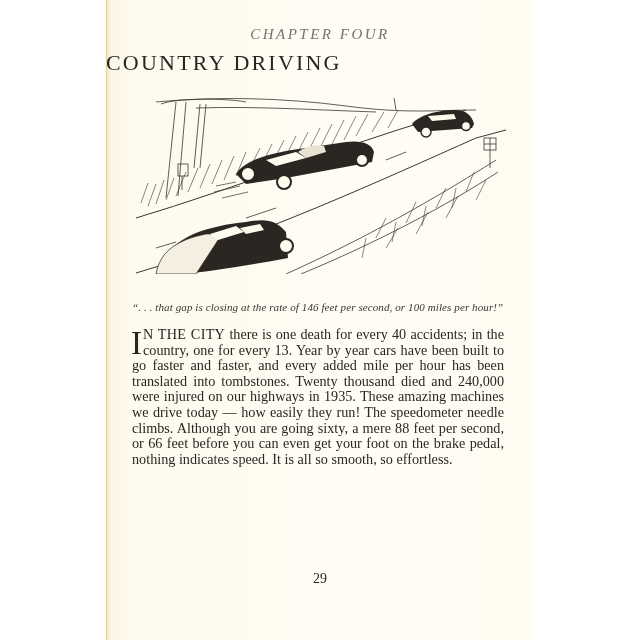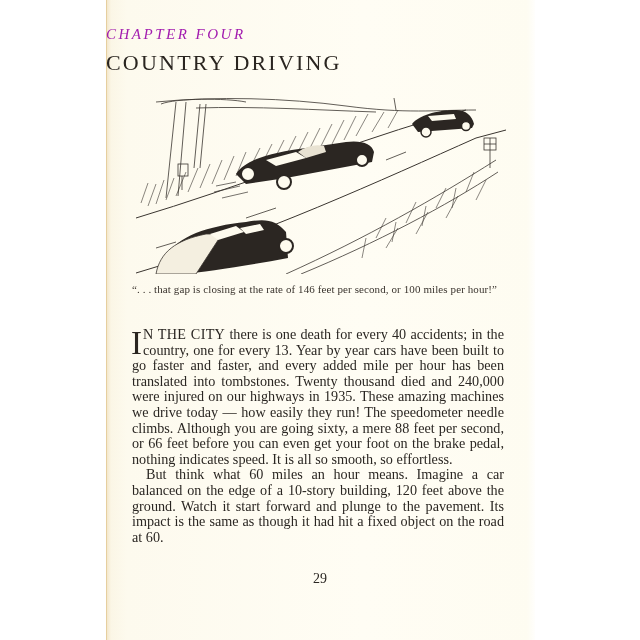--- a/index.html
+++ b/index.html
@@ -5,33 +5,33 @@
   html, body { margin:0; padding:0; background:#ffffff; }
   body { width:640px; height:640px; position:relative; overflow:hidden; font-family:"Liberation Serif","DejaVu Serif",serif; color:#2a2622; }
   .page {
     position:absolute; left:106px; top:0; width:428px; height:640px;
     background:linear-gradient(90deg,#f3e7cc 0px,#fbf6e6 4px,#fdfaee 20px,#fffdf4 60%,#fefcf1 100%);
     border-left:1px solid #e6cf9f;
   }
   .page::after{ content:""; position:absolute; right:-2px; top:0; width:10px; height:100%;
     background:linear-gradient(90deg,rgba(253,250,235,0),rgba(255,255,255,1)); }
   .chapter-label {
-    position:absolute; left:0; width:100%; top:26px; text-align:left;
-    font-style:italic; font-size:15px; letter-spacing:2.5px; color:#a21caf;
+    position:absolute; left:0; width:100%; top:26px; text-align:center;
+    font-style:italic; font-size:15px; letter-spacing:2.5px; color:#737373;
   }
   .chapter-title {
     position:absolute; left:0; width:100%; top:50px; 
     font-size:22px; letter-spacing:2.2px; color:#2a2520;
   }
   .illustration {
     position:absolute; left:136px; top:88px; width:400px; height:186px;
   }
   .caption {
-    position:absolute; left:132px; top:283px; width:400px;
-    font-size:11px; color:#3a342e; white-space:nowrap; letter-spacing:0.1px;
+    position:absolute; left:132px; top:301px; width:400px;
+    font-style:italic; font-size:11px; color:#3a342e; white-space:nowrap; letter-spacing:0.1px;
   }
   .body-text {
     position:absolute; left:132px; top:327px; width:372px;
     font-size:14.2px; line-height:15.6px; text-align:justify; color:#2a2622;
   }
   .body-text p { margin:0; }
   .body-text p.indent { text-indent:14px; }
   .dropcap {
     float:left; font-size:33px; line-height:28px; margin:2px 1px 0 -1px; color:#2a2520;
   }
@@ -143,16 +143,15 @@
       <path d="M104 140 L124 136 L128 142 L110 146 Z" fill="#fdfaee"></path>
       <circle cx="150" cy="158" r="7" fill="#fdfaee" stroke="#2b2622" stroke-width="2"></circle>
     </g>
   </svg>
 </div>
 
 <div class="caption">“. . . that gap is closing at the rate of 146 feet per second, or 100 miles per hour!”</div>
 
 <div class="body-text">
   <p><span class="dropcap">I</span><span class="smallcaps">N THE CITY</span><span> there is one death for every 40 accidents; in the country, one for every 13.  Year by year cars have been built to go faster and faster, and every added mile per hour has been translated into tombstones.  Twenty thousand died and 240,000 were injured on our highways in 1935.  These amazing machines we drive today — how easily they run! The speedometer needle climbs.  Although you are going sixty, a mere 88 feet per second, or 66 feet before you can even get your foot on the brake pedal, nothing indicates speed.  It is all so smooth, so effortless.</span></p>
-  <p class="indent">But think what 60 miles an hour means.  Imagine a car balanced on the edge of a 10-story building, 120 feet above the ground.  Watch it start forward and plunge to the pavement. Its impact is the same as though it had hit a fixed object on the road at 60.</p>
 </div>
 
 <div class="page-number">29</div>
 
 </body></html>

